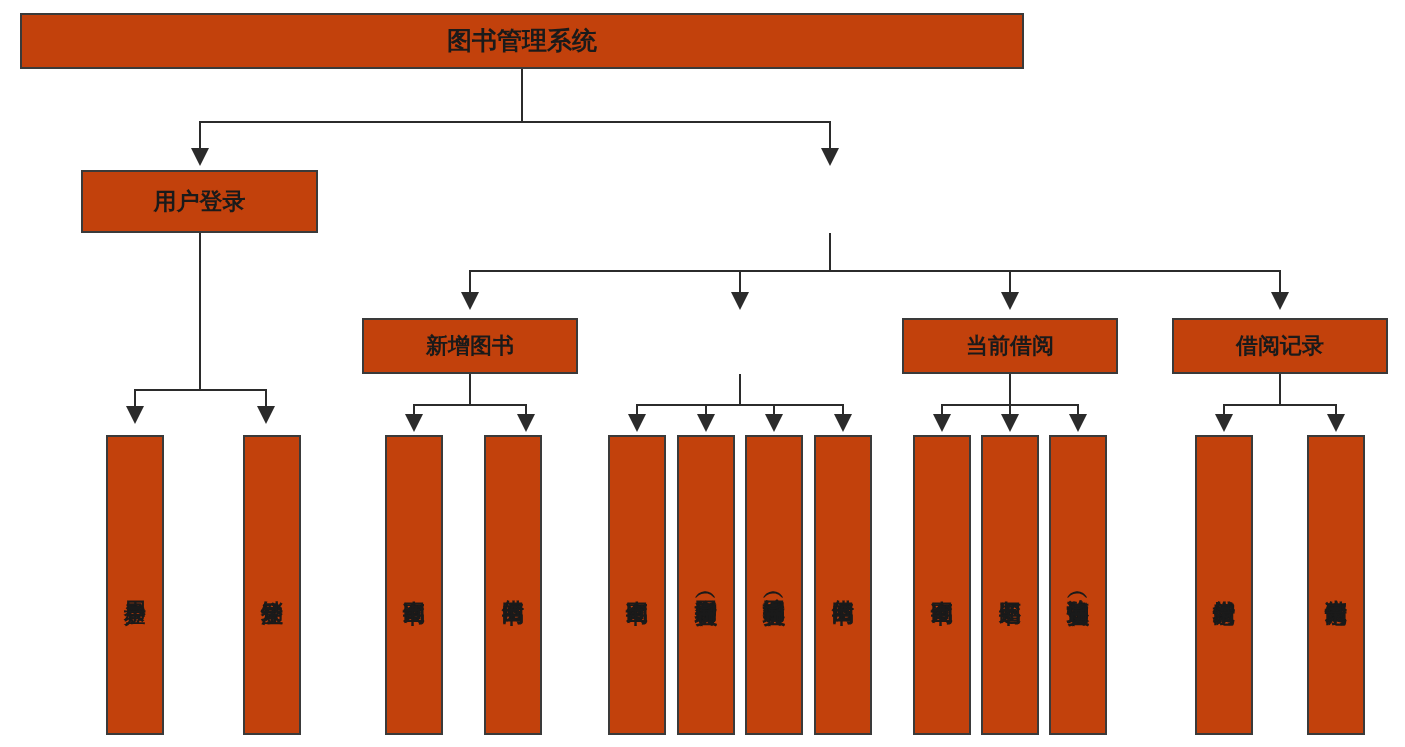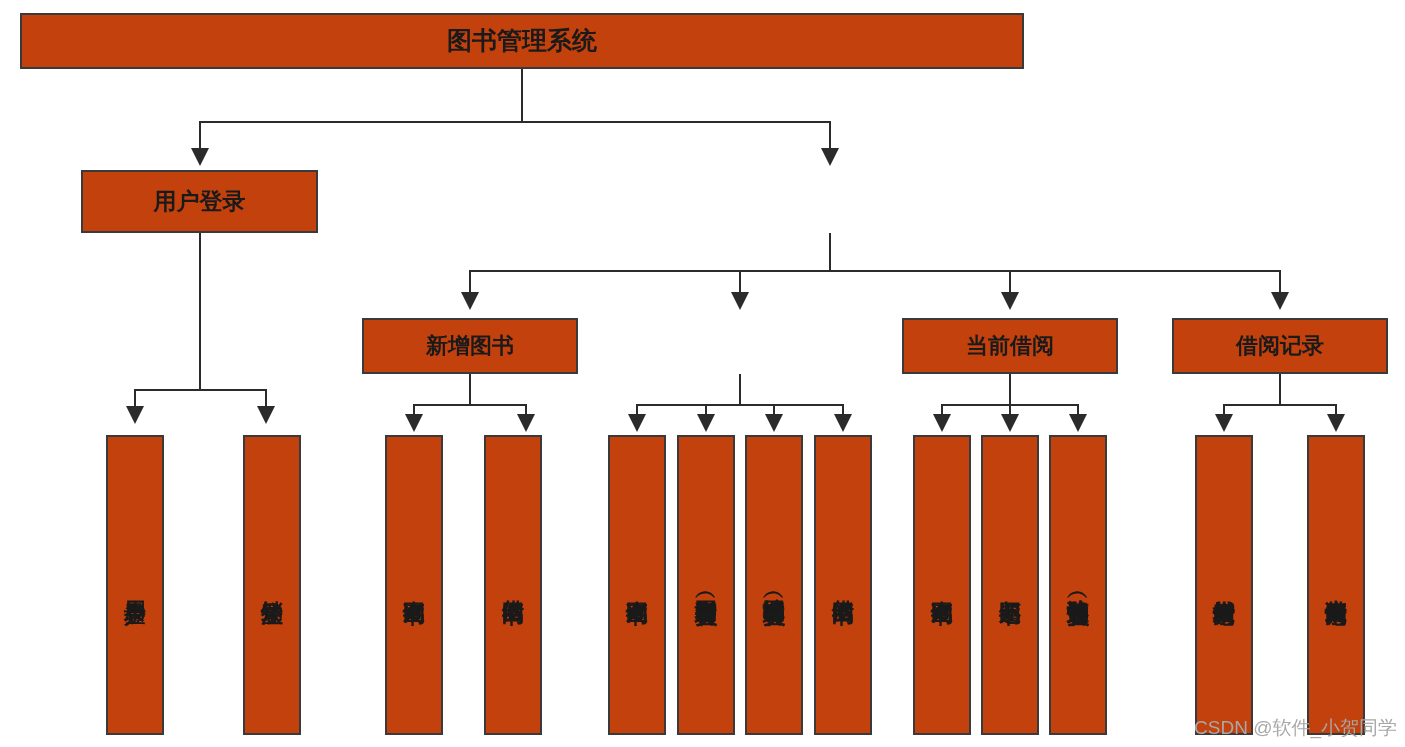--- a/index.html
+++ b/index.html
@@ -186,15 +186,14 @@
     <span class="lbl">确认归还（管理员）</span>
   </div>
 
   <div class="node v t-leaf" style="left:1195px; top:435px; width:58px; height:300px;">
     <span class="lbl">新增借阅记录</span>
   </div>
   <div class="node v t-leaf" style="left:1307px; top:435px; width:58px; height:300px;">
     <span class="lbl">查询借阅记录</span>
   </div>
 
-  <div class="watermark">CSDN @软件_小贺同学</div>
 
 </div>
 
 </body></html>

